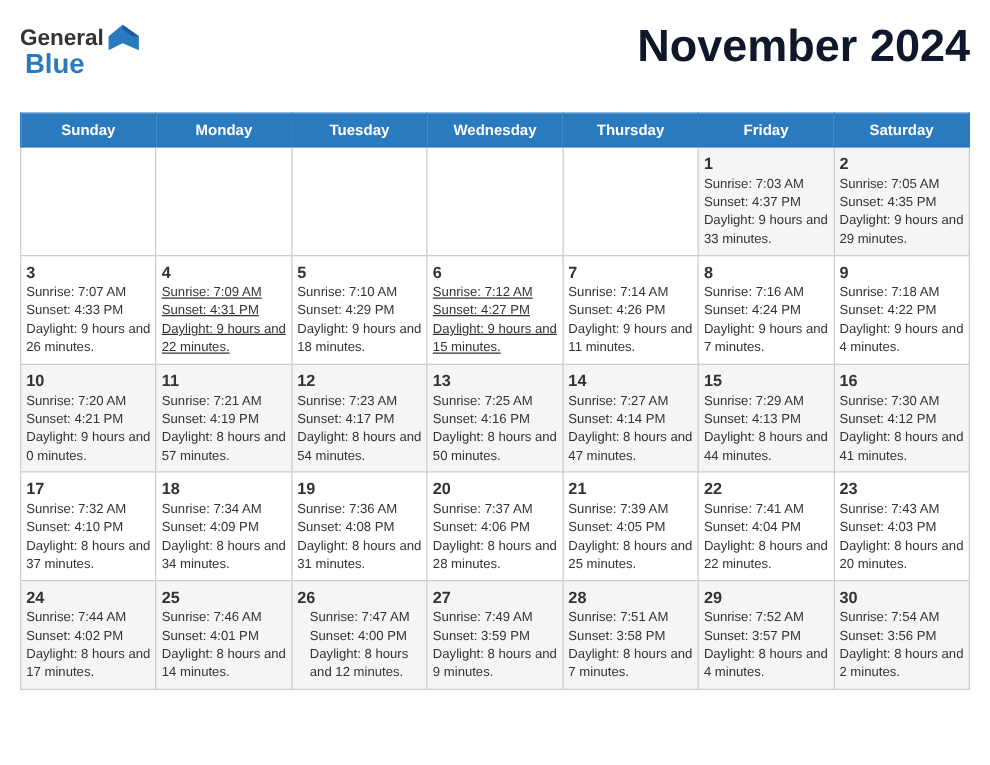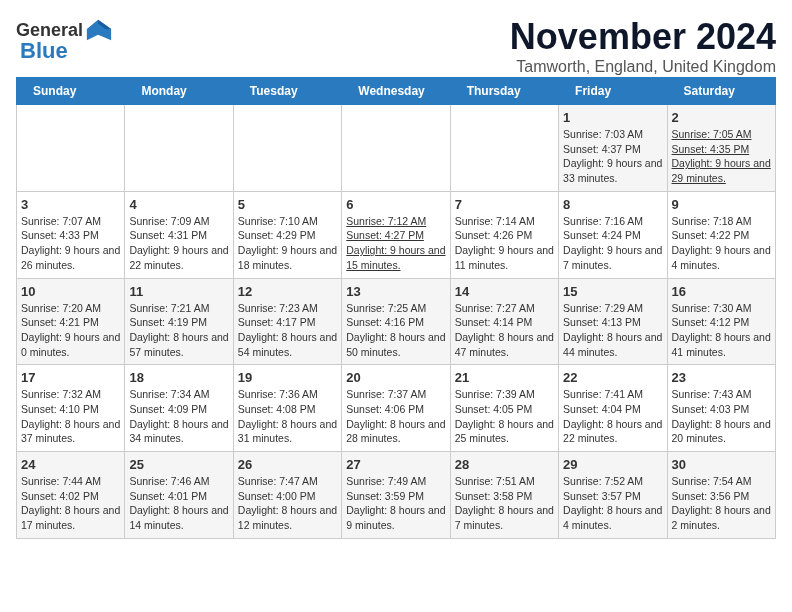--- a/index.html
+++ b/index.html
@@ -7,21 +7,21 @@
       font-family: Arial, sans-serif;
       background: #fff;
       width: 792px;
       min-height: 612px;
       padding: 16px;
     }
     .header-area {
       display: flex;
       justify-content: space-between;
       align-items: flex-start;
-      margin-bottom: 1px;
+      margin-bottom: 26px;
     }
     .logo {
       display: flex;
       align-items: center;
     }
     .logo-text-general {
       font-size: 18px;
       font-weight: bold;
       color: #333;
     }
@@ -49,21 +49,21 @@
     }
     table {
       width: 100%;
       border-collapse: collapse;
       font-size: 11px;
     }
     thead tr th {
       background: #2a7abf;
       color: #fff;
       padding: 6px 16px;
-      text-align: left;
+      text-align: center;
       font-size: 12px;
       font-weight: bold;
       border: 1px solid #2a7abf;
     }
     tbody tr td {
       vertical-align: top;
       padding: 5px 4px;
       border: 1px solid #ccc;
       min-height: 75px;
       width: 14.28%;
@@ -102,21 +102,20 @@
         <svg class="logo-icon" viewBox="0 0 30 30">
           <polygon points="14,4 28,14 28,26 14,20 2,26 2,14" fill="#2a7abf"></polygon>
           <polygon points="14,4 28,14 22,14 14,8" fill="#1a5a9f"></polygon>
         </svg>
       </div>
       <span class="logo-text-blue" style="margin-top:-6px;margin-left:4px;">Blue</span>
     </div>
   </div>
   <div class="title-area">
     <div class="month-title">November 2024</div>
-    <div class="location-title">Tamworth, England, United Kingdom</div>
   </div>
 </div>
 
 <table>
   <thead>
     <tr>
     <th>Sunday</th>
         <th>Monday</th>
         <th>Tuesday</th>
         <th>Wednesday</th>
@@ -133,35 +132,35 @@
         <td class="empty-cell"></td>
         <td class="empty-cell"></td>
         <td>
           <span class="day-number">1</span>
           <div class="day-info" style="white-space: pre-line;">Sunrise: 7:03 AM
 Sunset: 4:37 PM
 Daylight: 9 hours and 33 minutes.</div>
         </td>
         <td>
           <span class="day-number">2</span>
-          <div class="day-info" style="white-space: pre-line; text-decoration: underline;">Sunrise: 7:05 AM
+          <div class="day-info" style="white-space: pre-line;">Sunrise: 7:05 AM
 Sunset: 4:35 PM
 Daylight: 9 hours and 29 minutes.</div>
         </td>
       </tr>
       <tr>
         <td>
           <span class="day-number">3</span>
           <div class="day-info" style="white-space: pre-line;">Sunrise: 7:07 AM
 Sunset: 4:33 PM
 Daylight: 9 hours and 26 minutes.</div>
         </td>
         <td>
           <span class="day-number">4</span>
-          <div class="day-info" style="white-space: pre-line;">Sunrise: 7:09 AM
+          <div class="day-info" style="white-space: pre-line; text-decoration: underline;">Sunrise: 7:09 AM
 Sunset: 4:31 PM
 Daylight: 9 hours and 22 minutes.</div>
         </td>
         <td>
           <span class="day-number">5</span>
           <div class="day-info" style="white-space: pre-line;">Sunrise: 7:10 AM
 Sunset: 4:29 PM
 Daylight: 9 hours and 18 minutes.</div>
         </td>
         <td>
@@ -285,21 +284,21 @@
 Daylight: 8 hours and 17 minutes.</div>
         </td>
         <td>
           <span class="day-number">25</span>
           <div class="day-info" style="white-space: pre-line;">Sunrise: 7:46 AM
 Sunset: 4:01 PM
 Daylight: 8 hours and 14 minutes.</div>
         </td>
         <td>
           <span class="day-number">26</span>
-          <div class="day-info" style="white-space: pre-line;">Sunrise: 7:47 AM
+          <div class="day-info" style="white-space: pre-line; margin-left: 10px;">Sunrise: 7:47 AM
 Sunset: 4:00 PM
 Daylight: 8 hours and 12 minutes.</div>
         </td>
         <td>
           <span class="day-number">27</span>
           <div class="day-info" style="white-space: pre-line;">Sunrise: 7:49 AM
 Sunset: 3:59 PM
 Daylight: 8 hours and 9 minutes.</div>
         </td>
         <td>

